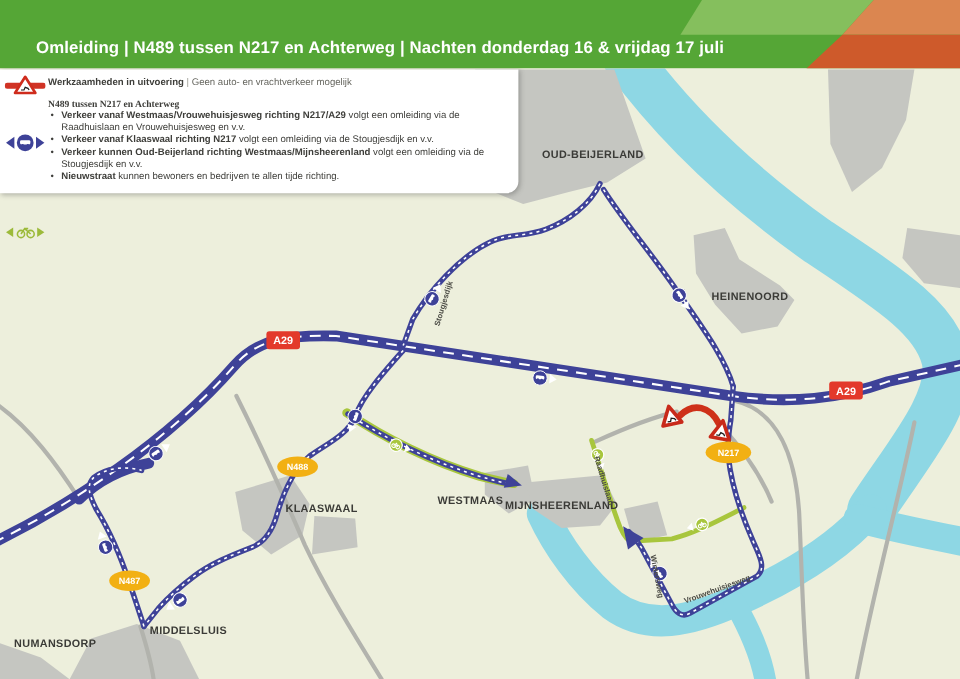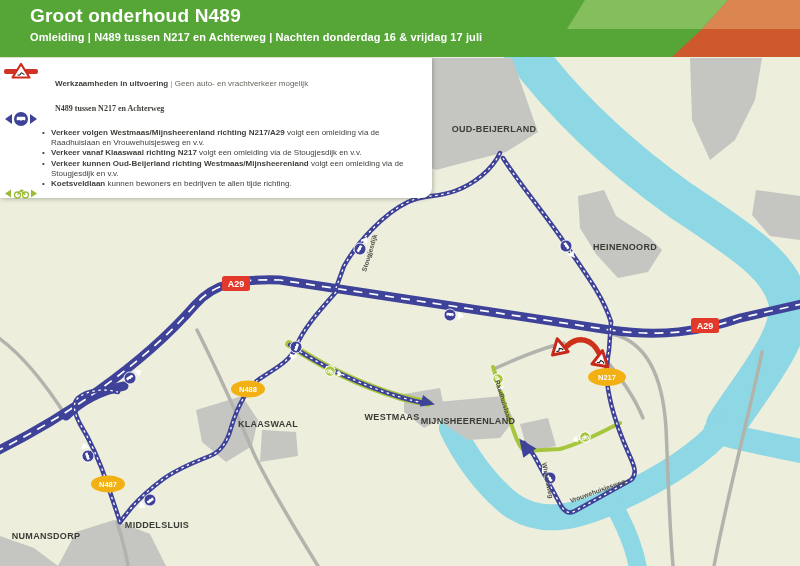--- a/index.html
+++ b/index.html
@@ -3,27 +3,27 @@
 <meta charset="utf-8">
 <style>
   html,body{margin:0;padding:0;}
   body{font-family:"Liberation Sans",sans-serif;}
   #stage{position:relative;width:800px;height:566px;overflow:hidden;background:#edefdc;}
 
   
   .header{position:absolute;left:0;top:0;width:800px;height:57px;}
   .header svg{position:absolute;left:0;top:0;}
   .header .title{position:absolute;left:30px;top:5px;color:#fff;font-size:19px;font-weight:bold;letter-spacing:.2px;}
-  .header .subtitle{position:absolute;left:30px;top:31px;color:#fff;font-size:11px;font-weight:bold;letter-spacing:.1px;}
+  .header .subtitle{position:absolute;left:30px;top:31px;color:#fff;font-size:14px;font-weight:bold;letter-spacing:.1px;}
 
   
   .legend{position:absolute;left:0;top:58px;width:382px;background:#fff;border-radius:0 0 10px 0;
           padding:6px 10px 8px 40px;box-shadow:1px 1px 4px rgba(60,60,60,.35);
           font-size:8px;line-height:1.2;color:#3e3e3a;}
-  .legend p{margin:15px;}
+  .legend p{margin:0;}
   .lg-icon{position:absolute;left:4px;width:34px;height:18px;}
   .icon-work{top:4px;}
   .icon-car{top:52px;}
   .icon-bike{top:128px;}
   .lg-work{margin-bottom:8px;}
   .lg-work .muted{color:#66665f;}
   .lg-work .sep{color:#9a9a92;}
   .lg-title{font-weight:bold;font-family:Liberation Serif, serif;}
   .lg-sched{margin-bottom:6px;}
   .lg-bullets ul{margin:0;padding:0;list-style:none;}
@@ -272,24 +272,24 @@
         <path d="M8,4 L1,9 L8,14 Z" fill="#3e4298"></path>
         <path d="M26,4 L33,9 L26,14 Z" fill="#3e4298"></path>
         <circle cx="17" cy="9" r="7" fill="#3e4298"></circle>
         <rect x="12.7" y="6.8" width="8.6" height="3.6" rx="1.2" fill="#fff"></rect>
         <circle cx="14.8" cy="11" r="1.1" fill="#3e4298"></circle>
           <circle cx="19.2" cy="11" r="1.1" fill="#3e4298"></circle>
       </svg>
     </span>
     <div class="lg-bullets">
       <ul>
-        <li><b>Verkeer volgen Westmaas/Mijnsheerenland richting N217/A29</b><span> volgt een omleiding via de Raadhuislaan en Vrouwehuisjesweg en v.v.</span></li>
+        <li><b>Verkeer vanaf Westmaas/Vrouwehuisjesweg richting N217/A29</b><span> volgt een omleiding via de Raadhuislaan en Vrouwehuisjesweg en v.v.</span></li>
         <li><b>Verkeer vanaf Klaaswaal richting N217</b><span> volgt een omleiding via de Stougjesdijk en v.v.</span></li>
         <li><b>Verkeer kunnen Oud-Beijerland richting Westmaas/Mijnsheerenland</b><span> volgt een omleiding via de Stougjesdijk en v.v.</span></li>
-        <li><b>Koetsveldlaan</b><span> kunnen bewoners en bedrijven te allen tijde richting.</span></li>
+        <li><b>Nieuwstraat</b><span> kunnen bewoners en bedrijven te allen tijde richting.</span></li>
       </ul>
     </div>
 
     <span class="lg-icon icon-bike">
       <svg width="34" height="16">
         <path d="M7,3.5 L1,7.5 L7,11.5 Z" fill="#9cba3a"></path>
         <path d="M27,3.5 L33,7.5 L27,11.5 Z" fill="#9cba3a"></path>
         <circle cx="13.5" cy="9" r="3" fill="none" stroke="#9cba3a" stroke-width="1.3"></circle>
         <circle cx="21.5" cy="9" r="3" fill="none" stroke="#9cba3a" stroke-width="1.3"></circle>
         <path d="M13.5,9 L16.5,4.5 L21.5,9 M16.5,4.5 L19.5,4.5" stroke="#9cba3a" stroke-width="1.3" fill="none"></path>
@@ -297,17 +297,16 @@
     </span>
   </div>
 
   <div class="header">
     <svg width="800" height="57">
       <rect x="0" y="0" width="800" height="57" fill="#55a636"></rect>
       <polygon points="585,0 728,0 702,29 567,29" fill="#85bf5d"></polygon>
       <polygon points="728,0 800,0 800,29 702,29" fill="#db8650"></polygon>
       <polygon points="702,29 800,29 800,57 672,57" fill="#ce5a2b"></polygon>
     </svg>
-    <div class="title">Groot onderhoud N489</div>
     <div class="subtitle">Omleiding | N489 tussen N217 en Achterweg | Nachten donderdag 16 &amp; vrijdag 17 juli</div>
   </div>
 
 </div>
 
 </body></html>

